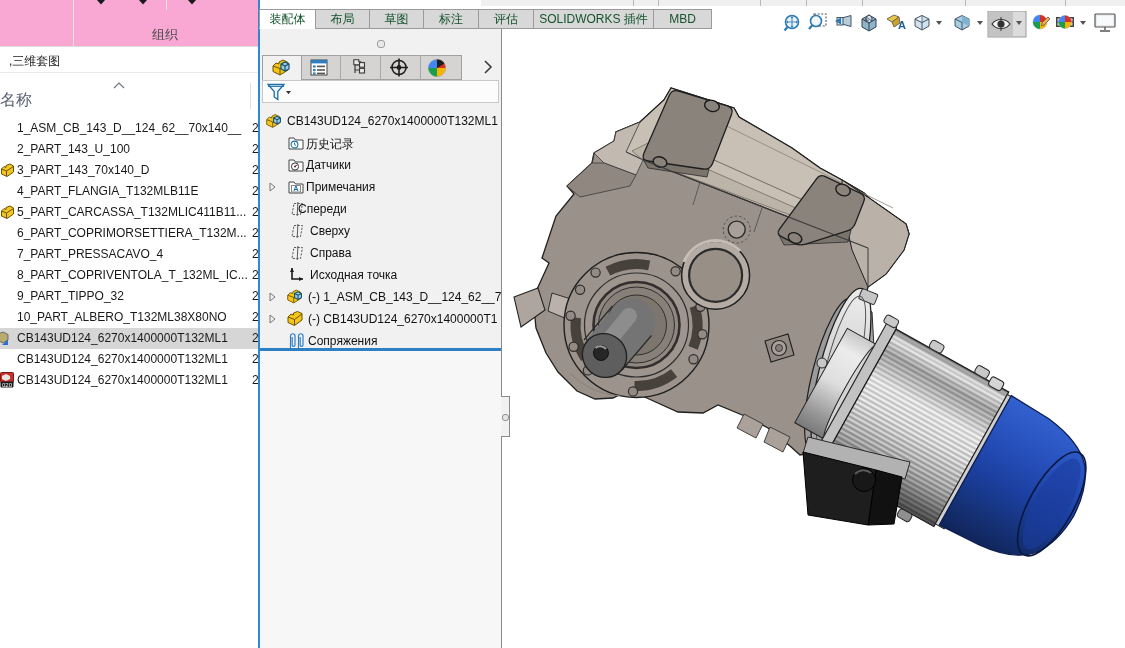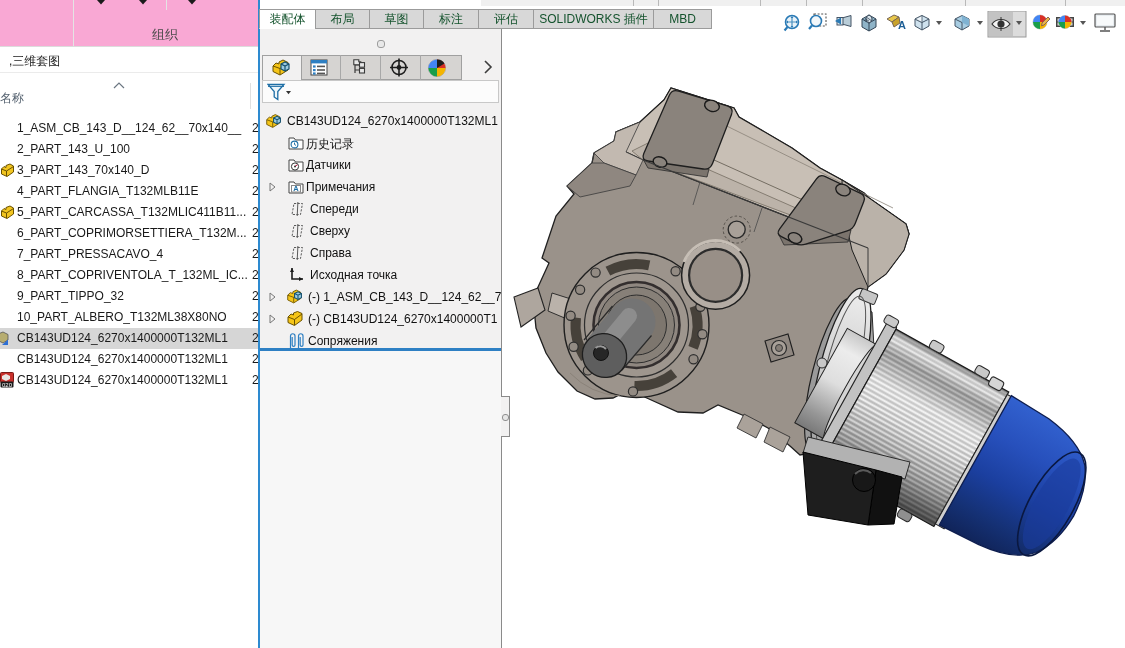--- a/index.html
+++ b/index.html
@@ -31,21 +31,21 @@
   </div>
 
   <div class="abs" style="left:0;top:47px;width:258px;height:26px;background:#ffffff;border-bottom:1px solid #ebebeb;box-sizing:border-box;">
     <div class="abs" style="left:0px;top:6px;color:#1a1a1a;font-size:12px;padding-left:9px;">,三维套图</div>
   </div>
 
   <div class="abs" style="left:0;top:73px;width:258px;height:45px;background:#ffffff;">
     <svg class="abs" style="left:113px;top:9px;" width="12" height="7">
         <path d="M1 6 L6 1 L11 6" stroke="#6b7682" fill="none" stroke-width="1.2"></path>
       </svg>
-    <div class="abs" style="left:0px;top:17px;color:#53606e;font-size:12px;">名称</div>
+    <div class="abs" style="left:0px;top:17px;color:#53606e;font-size:16px;">名称</div>
     <div class="abs" style="left:250px;top:10px;width:1px;height:26px;background:#e0e0e0;"></div>
   </div>
 
   <div class="row" style="top:118px;">
       <span class="t">1_ASM_CB_143_D__124_62__70x140__</span>
       <span class="d">2</span>
     </div>
   <div class="row" style="top:139px;">
       <span class="t">2_PART_143_U_100</span>
       <span class="d">2</span>
@@ -237,21 +237,21 @@
         <rect x="3.5" y="6.5" width="9" height="6.5" fill="#fff" stroke="#888"></rect>
         <text x="8" y="12.4" font-size="7.5" fill="#1e6ea5" text-anchor="middle" font-weight="bold" font-family="Liberation Sans">A</text>
       </svg>
     <span class="txt" style="left:46px;">Примечания</span>
   </div>
   <div class="trow" style="top:169px;">
     <svg class="abs" style="left:30px;top:3px" width="15" height="16" viewBox="0 0 15 16">
         <path d="M4 2.5 L12.5 2.5 L10.5 13.5 L2 13.5 Z" fill="none" stroke="#5a5a5a" stroke-width="1" stroke-dasharray="2.2 1.4"></path>
         <path d="M7.9 1 L7.2 15" stroke="#5a5a5a" stroke-width="1"></path>
       </svg>
-    <span class="txt" style="left:50px;">Спереди</span>
+    <span class="txt" style="left:38px;">Спереди</span>
   </div>
   <div class="trow" style="top:213px;">
     <svg class="abs" style="left:30px;top:3px" width="15" height="16" viewBox="0 0 15 16">
         <path d="M4 2.5 L12.5 2.5 L10.5 13.5 L2 13.5 Z" fill="none" stroke="#5a5a5a" stroke-width="1" stroke-dasharray="2.2 1.4"></path>
         <path d="M7.9 1 L7.2 15" stroke="#5a5a5a" stroke-width="1"></path>
       </svg>
     <span class="txt" style="left:50px;">Справа</span>
   </div>
   <div class="trow" style="top:191px;">
     <svg class="abs" style="left:30px;top:3px" width="15" height="16" viewBox="0 0 15 16">

